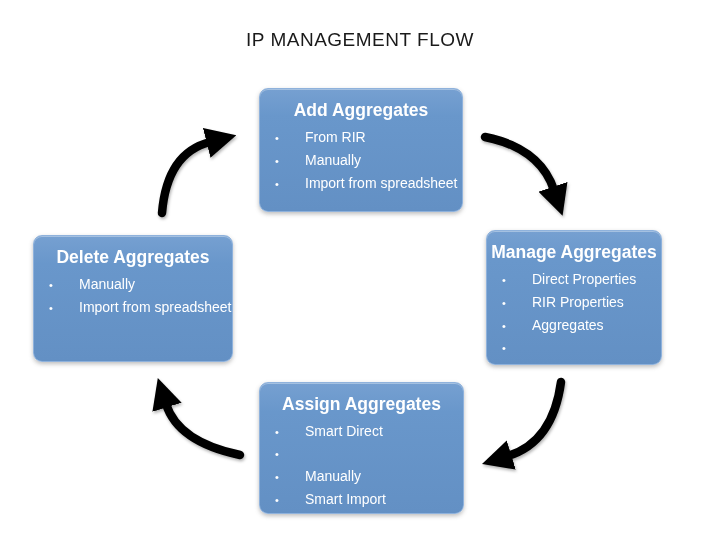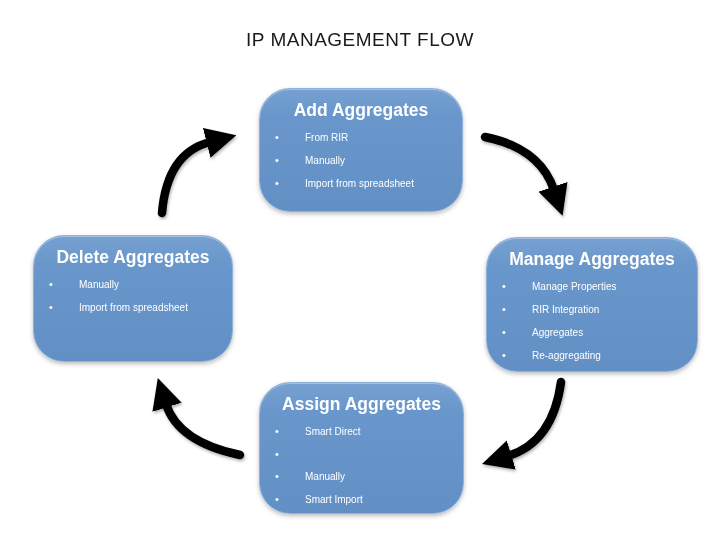--- a/index.html
+++ b/index.html
@@ -36,21 +36,21 @@
   .arrows-layer {
     position: absolute;
     top: 0; left: 0;
     width: 720px; height: 540px;
     filter: drop-shadow(1px 2px 1.5px rgba(0,0,0,0.30));
   }
   .node {
     position: absolute;
     background: linear-gradient(180deg, #76A0D1 0%, var(--box-fill) 22%, #6390C4 100%);
     border: 1px solid var(--box-border);
-    border-radius: 31px;
+    border-radius: 9px;
     box-shadow: 0 2px 4px rgba(110,110,110,0.45), inset 0 1px 0 rgba(255,255,255,0.35);
     color: var(--box-text);
     padding-top: 9px;
   }
   .node-title {
     text-align: center;
     font-weight: bold;
     font-size: 17.5px;
     line-height: 24px;
     margin-bottom: 4px;
@@ -60,24 +60,24 @@
     align-items: baseline;
     line-height: 22px;
   }
   .bullet {
     margin-left: 15px;
     width: 14px;
     font-size: 11px;
   }
   .bullet-label {
     margin-left: 16px;
-    font-size: 10px;
+    font-size: 14px;
   }
   .node-add    { left: 259px; top:  88px; width: 204px; height: 124px; }
-  .node-manage { left: 486px; top: 237px; width: 212px; height: 135px; }
+  .node-manage { left: 486px; top: 230px; width: 176px; height: 135px; }
   .node-assign { left: 259px; top: 382px; width: 205px; height: 132px; }
   .node-delete { left:  33px; top: 235px; width: 200px; height: 127px; }
 </style>
 </head>
 <body>
 
 <div class="canvas">
 
   <div class="diagram-title">IP MANAGEMENT FLOW</div>
 
@@ -106,33 +106,32 @@
     <div class="bullet-row">
       <span class="bullet">•</span>
       <span class="bullet-label">Import from spreadsheet</span>
     </div>
   </div>
 
   <div class="node node-manage">
     <div class="node-title">Manage Aggregates</div>
     <div class="bullet-row">
       <span class="bullet">•</span>
-      <span class="bullet-label">Manage Properties</span>
+      <span class="bullet-label">Direct Properties</span>
     </div>
     <div class="bullet-row">
       <span class="bullet">•</span>
-      <span class="bullet-label">RIR Integration</span>
+      <span class="bullet-label">RIR Properties</span>
     </div>
     <div class="bullet-row">
       <span class="bullet">•</span>
       <span class="bullet-label">Aggregates</span>
     </div>
     <div class="bullet-row">
       <span class="bullet">•</span>
-      <span class="bullet-label">Re-aggregating</span>
     </div>
   </div>
 
   <div class="node node-assign">
     <div class="node-title">Assign Aggregates</div>
     <div class="bullet-row">
       <span class="bullet">•</span>
       <span class="bullet-label">Smart Direct</span>
     </div>
     <div class="bullet-row">

